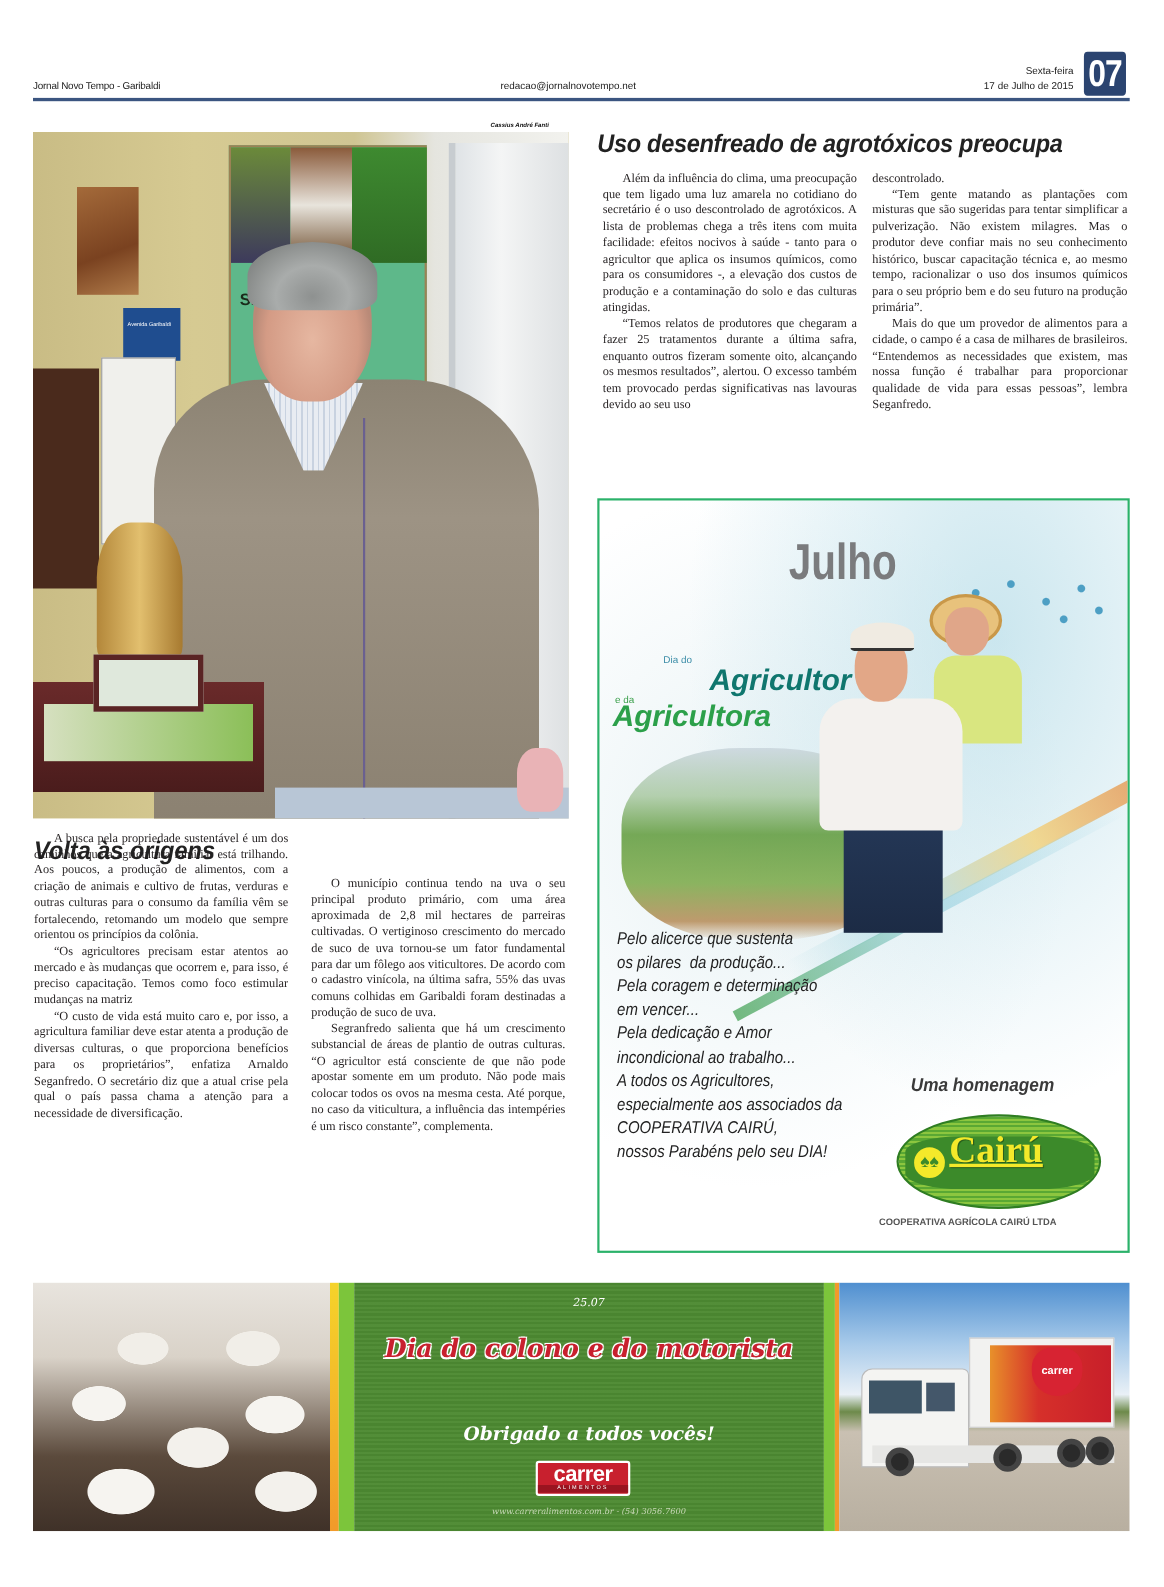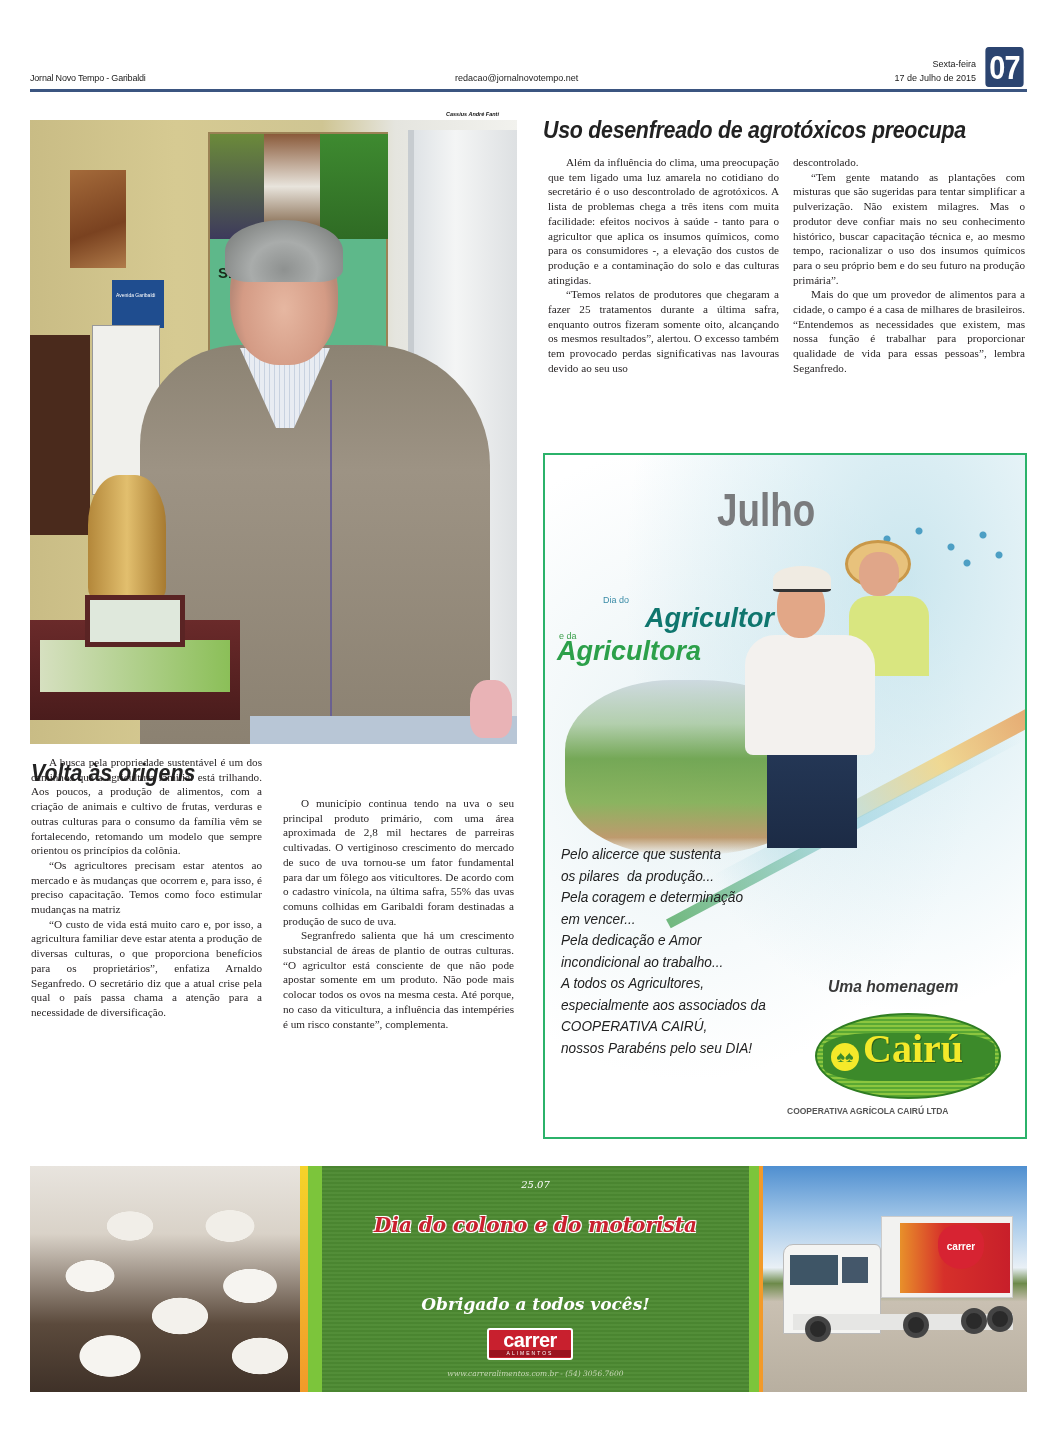--- a/index.html
+++ b/index.html
@@ -73,22 +73,22 @@
   .ad-julho { position: absolute; left: 172px; top: 32px; font-family: "Liberation Sans", sans-serif; font-weight: bold; font-size: 46px; line-height: 1; color: #7a7b7d; transform: scaleX(0.8); transform-origin: left; }
   .ad-diado { position: absolute; left: 58px; top: 140px; font-family: "Liberation Sans", sans-serif; font-size: 9px; color: #3b8ca7; }
   .ad-agricultor { position: absolute; left: 56px; top: 148px; font-family: "Liberation Sans", sans-serif; font-weight: bold; font-style: italic; font-size: 27px; color: #0f766e; margin-left: 44px; }
   .ad-eda { position: absolute; left: 14px; top: 176px; font-family: Liberation Sans, sans-serif; font-size: 9px; color: #3ca04c; }
   .ad-agricultora { position: absolute; left: 12px; top: 181px; font-family: "Liberation Sans", sans-serif; font-weight: bold; font-style: italic; font-size: 27px; color: #2ca04a; }
   .ad-poem { position: absolute; left: 16px; top: 388px; font-family: "Liberation Sans", sans-serif; font-style: italic; font-size: 15.5px; line-height: 21.5px; color: #222; transform: scaleX(0.88); transform-origin: left; white-space: nowrap; }
   .ad-homenagem { position: absolute; left: 283px; top: 522px; font-family: "Liberation Sans", sans-serif; font-style: italic; font-weight: bold; font-size: 17px; color: #3a3a3a; transform: scaleX(0.92); transform-origin: left; white-space: nowrap; }
   .cairu-logo { position: absolute; left: 270px; top: 558px; width: 186px; height: 86px; border-radius: 50%; background: repeating-linear-gradient(180deg, #5aa833 0 2px, #8cc63f 2px 4px); border: 2px solid #2f7d22; overflow: hidden; }
   .cairu-logo-inner { position: absolute; left: 6px; top: 18px; width: 172px; height: 48px; background: #3c8a2a; border-radius: 30%; }
   .cairu-tree { position: absolute; left: 14px; top: 28px; width: 28px; height: 28px; border-radius: 50%; background: #f4e92a; color: #3c8a2a; font-family: "Liberation Sans", sans-serif; font-weight: bold; font-size: 16px; line-height: 28px; text-align: center; }
-  .cairu-name { position: absolute; left: 46px; top: 14px; font-family: "Liberation Serif", serif; font-weight: bold; font-size: 40px; line-height: 1; color: #f4e92a; text-shadow: 1px 1px 0 #2a5f1c; }
-  .cairu-sub { position: absolute; left: 242px; top: 651px; font-family: "Liberation Sans", sans-serif; font-weight: bold; font-size: 8.5px; color: #555; white-space: nowrap; text-align: right; }
+  .cairu-name { position: absolute; left: 46px; top: 14px; font-family: "Liberation Serif", serif; font-weight: bold; font-size: 34px; line-height: 1; color: #f4e92a; text-shadow: 1px 1px 0 #2a5f1c; text-decoration: underline; }
+  .cairu-sub { position: absolute; left: 254px; top: 651px; font-family: "Liberation Sans", sans-serif; font-weight: bold; font-size: 8.5px; color: #555; white-space: nowrap; text-align: right; }
 
   
   .banner { position: absolute; left: 30px; top: 1166px; width: 997px; height: 226px; overflow: hidden; }
   .bn-chickens { position: absolute; left: 0; top: 0; width: 270px; height: 226px; background:
       radial-gradient(ellipse 40px 26px at 60px 110px, #f6f4f0 60%, transparent 62%),
       radial-gradient(ellipse 46px 30px at 150px 150px, #f3f1ec 60%, transparent 62%),
       radial-gradient(ellipse 44px 28px at 220px 120px, #f6f4f0 60%, transparent 62%),
       radial-gradient(ellipse 38px 24px at 100px 60px, #f1eee8 60%, transparent 62%),
       radial-gradient(ellipse 40px 26px at 200px 60px, #f1eee8 60%, transparent 62%),
       radial-gradient(ellipse 50px 34px at 80px 190px, #f6f4f0 60%, transparent 62%),
@@ -104,21 +104,21 @@
   .truck-art { position: absolute; left: 18px; top: 6px; width: 110px; height: 70px; background: linear-gradient(90deg, #e8902a, #d6302a 40%, #c81f2a); }
   .truck-heart { position: absolute; left: 56px; top: 8px; width: 46px; height: 44px; background: #d72332; border-radius: 40% 40% 50% 50%; color: #fff; font-family: "Liberation Sans", sans-serif; font-weight: bold; font-size: 10px; line-height: 44px; text-align: center; }
   .truck-cab { position: absolute; left: 20px; top: 78px; width: 98px; height: 90px; background: #f4f4f2; border-radius: 10px 6px 0 0; border: 1px solid #bbb; }
   .truck-windshield { position: absolute; left: 6px; top: 10px; width: 48px; height: 30px; background: #3e5566; }
   .truck-window { position: absolute; left: 58px; top: 12px; width: 26px; height: 26px; background: #44576a; }
   .truck-chassis { position: absolute; left: 30px; top: 148px; width: 220px; height: 16px; background: #e6e6e4; }
   .truck-wheel { position: absolute; width: 26px; height: 26px; border-radius: 50%; background: #2a2a2a; border: 5px solid #444; }
 
   .bn-date { position: absolute; left: 0; width: 100%; top: 13px; text-align: center; font-family: "DejaVu Serif", serif; font-style: italic; font-size: 10px; color: #fff; }
   .bn-parabens { position: absolute; left: 0; width: 100%; top: 24px; text-align: center; font-family: "DejaVu Serif", serif; font-style: italic; font-size: 20px; color: #fff; }
-  .bn-dia { position: absolute; left: 0; width: 100%; top: 47px; text-align: center; font-family: "DejaVu Serif", serif; font-style: italic; font-weight: bold; font-size: 20px; color: #c8202e; text-shadow: -1px -1px 0 #fff, 1px -1px 0 #fff, -1px 1px 0 #fff, 1px 1px 0 #fff, 0 0 2px #fff; }
+  .bn-dia { position: absolute; left: 0; width: 100%; top: 47px; text-align: center; font-family: "DejaVu Serif", serif; font-style: italic; font-weight: bold; font-size: 23px; color: #c8202e; text-shadow: -1px -1px 0 #fff, 1px -1px 0 #fff, -1px 1px 0 #fff, 1px 1px 0 #fff, 0 0 2px #fff; }
   .bn-msg { position: absolute; left: 14px; width: 399px; top: 78px; text-align: center; font-family: "DejaVu Serif", serif; font-style: italic; font-size: 11.3px; line-height: 14.3px; color: #f2f2e8; }
   .bn-obrigado { position: absolute; left: 0; width: 100%; top: 128px; text-align: center; font-family: "DejaVu Serif", serif; font-style: italic; font-weight: bold; font-size: 17px; color: #fff; }
   .bn-logo { position: absolute; left: 165px; top: 162px; width: 86px; height: 32px; background: #c8202e; border: 2px solid #fff; border-radius: 3px; text-align: center; }
   .bn-logo-name { display: block; font-family: "Liberation Sans", sans-serif; font-weight: bold; font-size: 20px; line-height: 20px; color: #fff; letter-spacing: -0.5px; }
   .bn-logo-sub { display: block; font-family: "Liberation Sans", sans-serif; font-size: 5px; line-height: 7px; color: #fff; letter-spacing: 2px; background: #9a1420; }
   .bn-url { position: absolute; left: 0; width: 100%; top: 203px; text-align: center; font-family: "DejaVu Serif", serif; font-style: italic; font-size: 7.5px; color: #c9d9b8; }
 </style>
 </head>
 <body>
 

